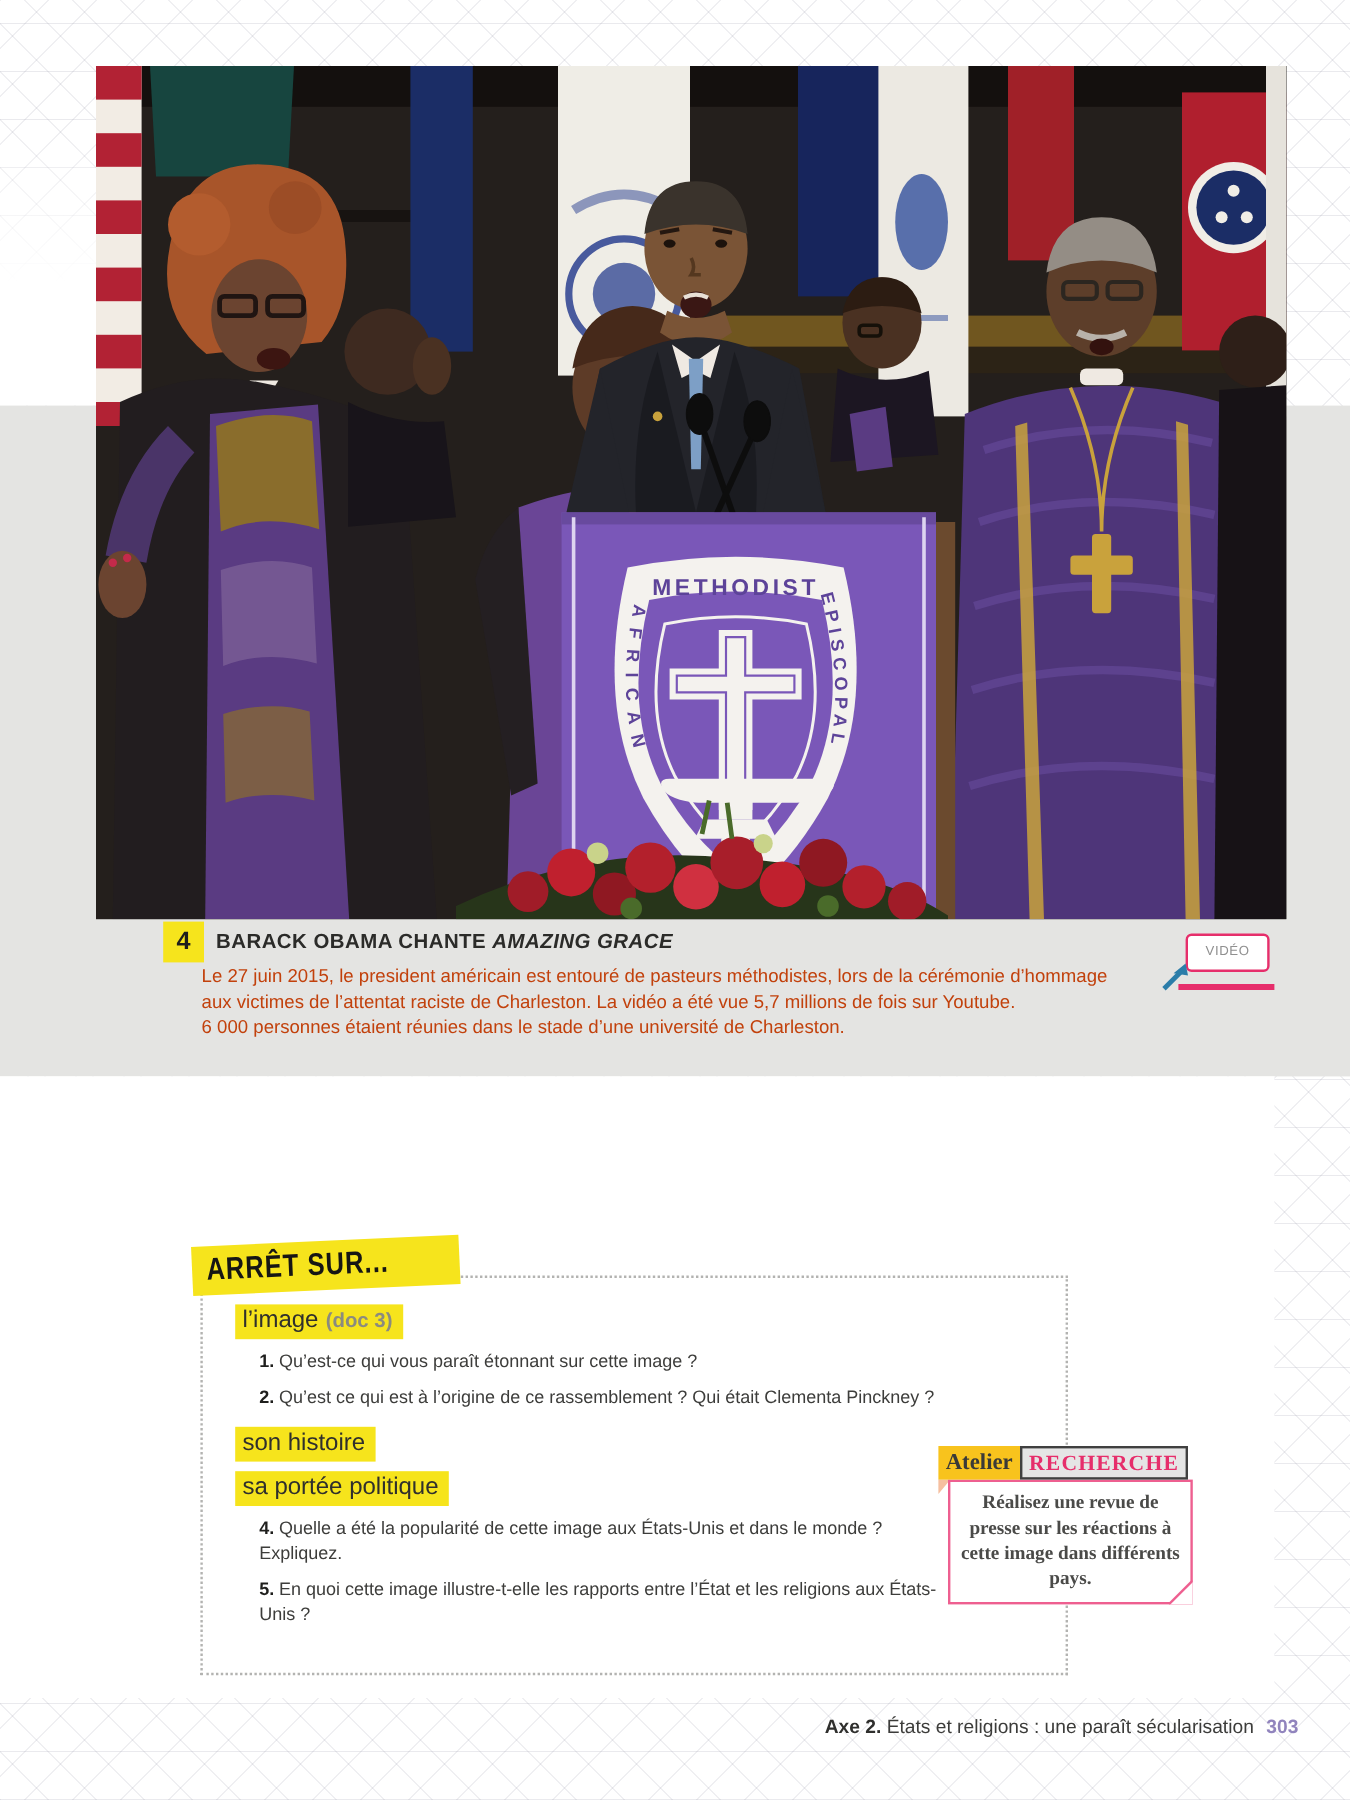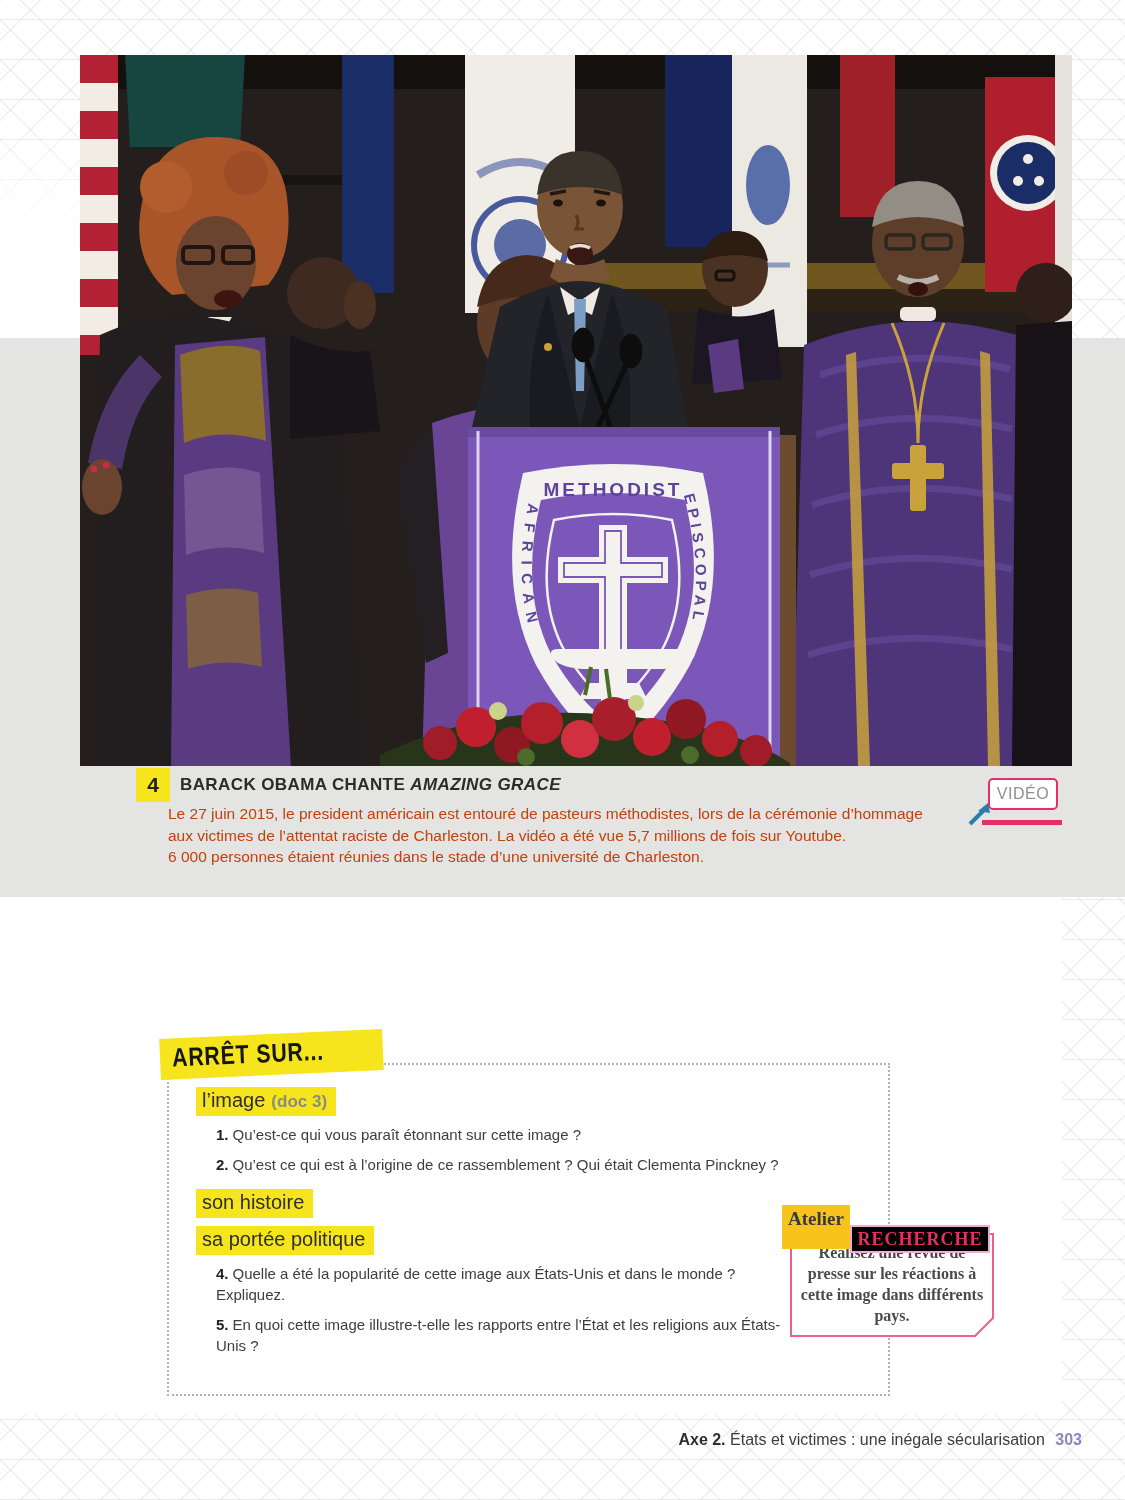--- a/index.html
+++ b/index.html
@@ -21,47 +21,47 @@
 
   .doc-badge{position:absolute;left:136px;top:768px;width:34px;height:34px;background:#f6e41c;
     color:#1e1e1c;font-weight:bold;font-size:21px;line-height:34px;text-align:center;}
   .doc-title{position:absolute;left:180px;top:775px;margin:0;font-size:17px;font-weight:bold;
     color:#2b2b29;letter-spacing:.4px;}
   .doc-title em{font-style:italic;}
   .doc-caption{position:absolute;left:168px;top:803px;width:780px;font-size:15.5px;line-height:21.5px;
     color:#c2410c;}
 
   .video-btn{position:absolute;left:988px;top:778px;width:66px;height:28px;background:#ffffff;
-    border:2.5px solid #e62e6b;border-radius:5px;color:#909090;font-size:16px;letter-spacing:.5px;
+    border:2.5px solid #e62e6b;border-radius:5px;color:#909090;font-size:11px;letter-spacing:.5px;
     text-align:center;line-height:27px;font-weight:500;}
   .video-underline{position:absolute;left:982px;top:820px;width:80px;height:5px;background:#e62e6b;}
   .video-arrow{position:absolute;left:966px;top:799px;}
 
   .activity-box{position:absolute;left:167px;top:1063px;width:723px;height:333px;
     border:2px dotted #b3b3b1;box-sizing:border-box;padding:22px 18px 0 27px;}
   .activity-title{position:absolute;left:-9px;top:-31px;background:#f6e41c;padding:4px 26px 6px 12px;
     transform:rotate(-2.6deg);color:#161614;font-size:26px;font-weight:bold;white-space:nowrap;}
   .activity-title span{display:inline-block;transform:scaleX(.82);transform-origin:left center;letter-spacing:1px;}
   .chip{display:inline-block;background:#f6e41c;color:#2f2f2d;font-size:20px;padding:2px 9px 4px 6px;
     margin-bottom:8px;}
   .chip .note{color:#8b8b7f;font-weight:bold;font-size:17px;margin-left:6px;}
   .chip .note:empty{display:none;margin-left:0;}
   .qlist{margin:0 0 14px 20px;}
   .q{margin:0 0 9px 0;font-size:15px;line-height:21px;color:#3d3d3b;max-width:590px;}
   .sec1 .q{max-width:650px;}
   .q b{color:#1f1f1d;margin-right:4px;}
 
-  .atelier-label{position:absolute;left:782px;top:1205px;width:68px;height:44px;background:#f8c31d;
+  .atelier-label{position:absolute;left:782px;top:1205px;width:68px;height:28px;background:#f8c31d;
     font-family:"Liberation Serif",serif;font-weight:bold;font-size:19px;color:#3a3a38;
     text-align:center;line-height:27px;z-index:3;}
   .atelier-tail{position:absolute;left:782px;top:1233px;width:0;height:0;z-index:2;
     border-top:12px solid #f6bfa0;border-right:10px solid transparent;}
-  .atelier-cat{position:absolute;left:850px;top:1205px;width:140px;height:28px;background:#000000;
-    border:2px solid #f9a8d4;box-sizing:border-box;font-family:"Liberation Serif",serif;font-weight:bold;
-    font-size:18px;letter-spacing:1px;color:#e62e6b;text-align:center;line-height:24px;z-index:3;margin-top:20px;}
+  .atelier-cat{position:absolute;left:850px;top:1205px;width:140px;height:28px;background:#e5e5e5;
+    border:2px solid #404040;box-sizing:border-box;font-family:"Liberation Serif",serif;font-weight:bold;
+    font-size:18px;letter-spacing:1px;color:#e62e6b;text-align:center;line-height:24px;z-index:3;}
   .atelier-body{position:absolute;left:790px;top:1233px;width:204px;background:#ffffff;
     border:2px solid #ee5f90;box-sizing:border-box;padding:7px 6px 9px 6px;z-index:2;
     font-family:"Liberation Serif",serif;font-weight:bold;font-size:16px;line-height:21px;
     color:#4a4a48;text-align:center;}
   .atelier-notch{position:absolute;right:-2px;bottom:-2px;z-index:4;}
 
   .footer{position:absolute;right:43px;top:1431px;font-size:16px;color:#3c3c3a;white-space:nowrap;}
   .footer .axe{font-weight:bold;color:#2f2f2d;}
   .footer .pagenum{font-weight:bold;color:#9184bd;margin-left:6px;}
 </style>
@@ -320,16 +320,16 @@
   <div class="atelier-body">
     <span>Réalisez une revue de presse sur les réactions à cette image dans différents pays.</span>
     <svg class="atelier-notch" width="20" height="20" viewBox="0 0 20 20">
       <polygon points="20,0 20,20 0,20" fill="#ffffff"></polygon>
       <line x1="0" y1="20" x2="20" y2="0" stroke="#ee5f90" stroke-width="2"></line>
     </svg>
   </div>
 
   <div class="footer">
     <span class="axe">Axe 2.</span>
-    <span>États et victimes : une inégale sécularisation</span>
+    <span>États et religions : une paraît sécularisation</span>
     <span class="pagenum">303</span>
   </div>
 </div>
 
 </body></html>

